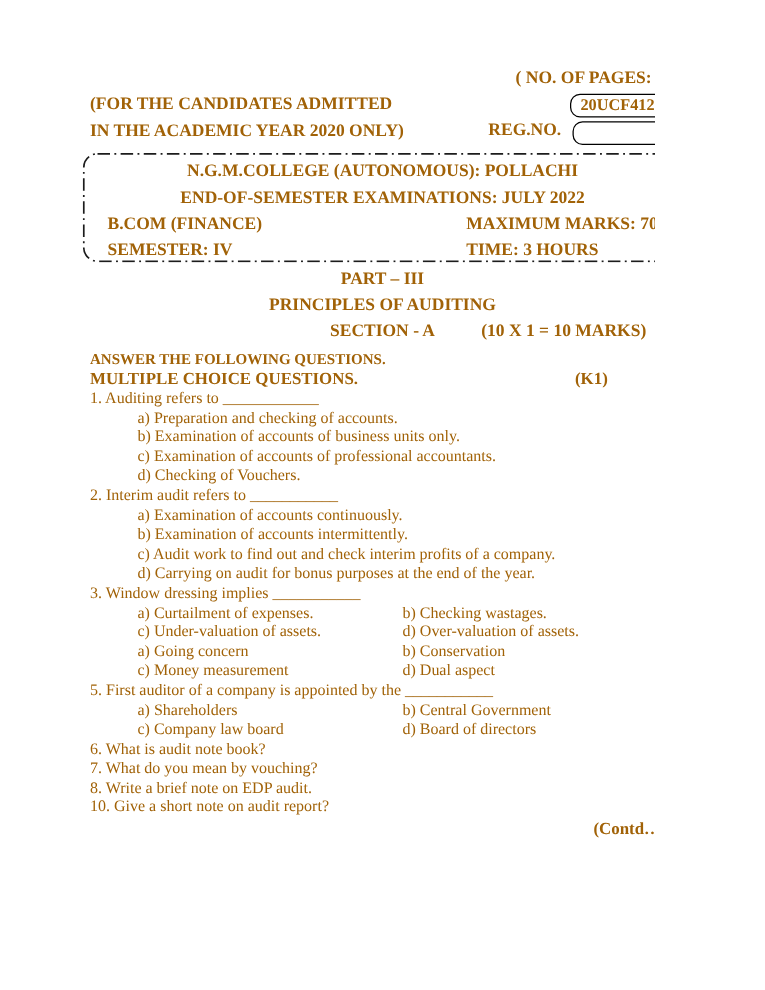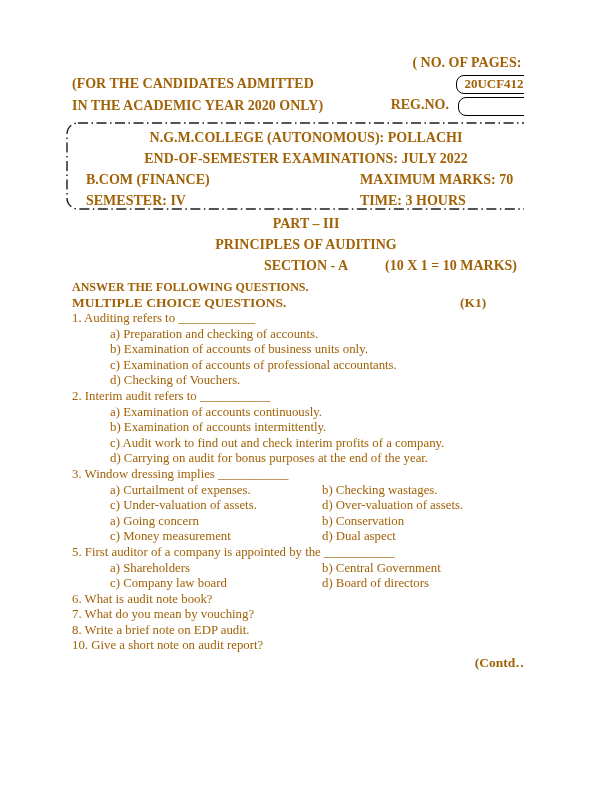--- a/index.html
+++ b/index.html
@@ -38,21 +38,21 @@
 
   .dash-box {
     position:relative;
     margin:5px -6px 0 -6px;
     width:480px; height:88px;
     padding-top:5px;
   }
   .dash-svg { position:absolute; left:0; top:0; }
   .db-center { text-align:center; font-weight:bold; font-size:14px; line-height:21px; position:relative; }
   .db-row { position:relative; font-weight:bold; font-size:14px; line-height:21px; padding-left:20px; }
-  .db-right { position:absolute; left:294px; top:0; }
+  .db-right { position:absolute; left:307px; top:0; }
 
   .center-line { text-align:center; font-weight:bold; font-size:14px; line-height:21px; }
   .part-line { margin-top:3px; }
 
   .section-line { position:relative; text-align:center; font-weight:bold; font-size:14px; line-height:21px; }
   .section-marks { position:absolute; left:313px; top:0; }
 
   .ans-line { font-weight:bold; font-size:12px; line-height:16px; margin-top:3px; }
   .mcq-line { position:relative; font-weight:bold; font-size:13.5px; line-height:16px; }
   .k1 { position:absolute; left:388px; top:0; }

